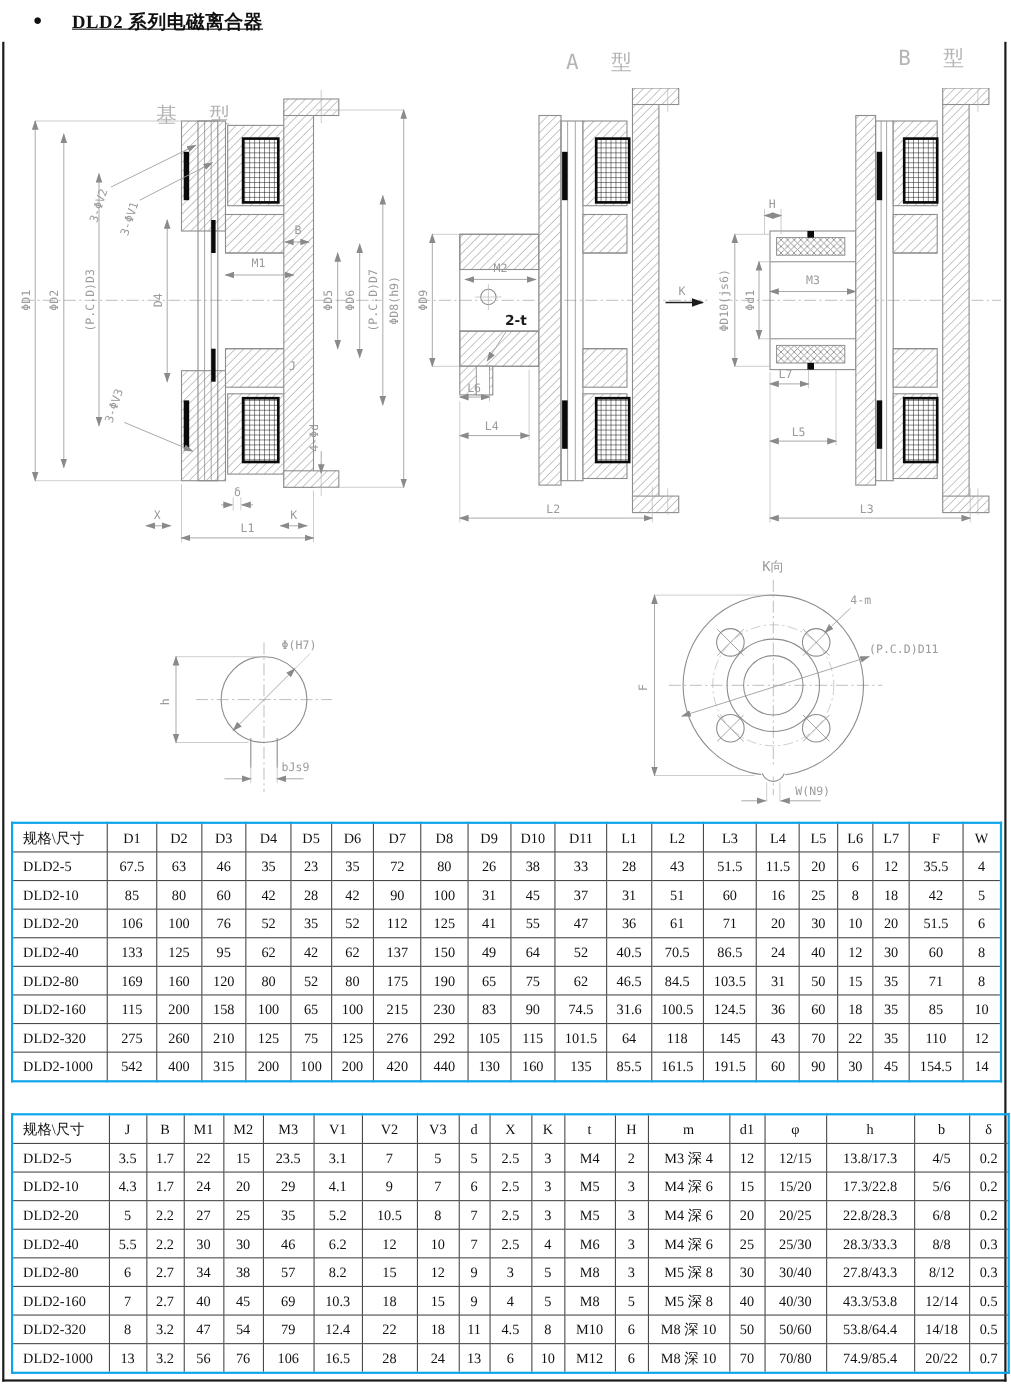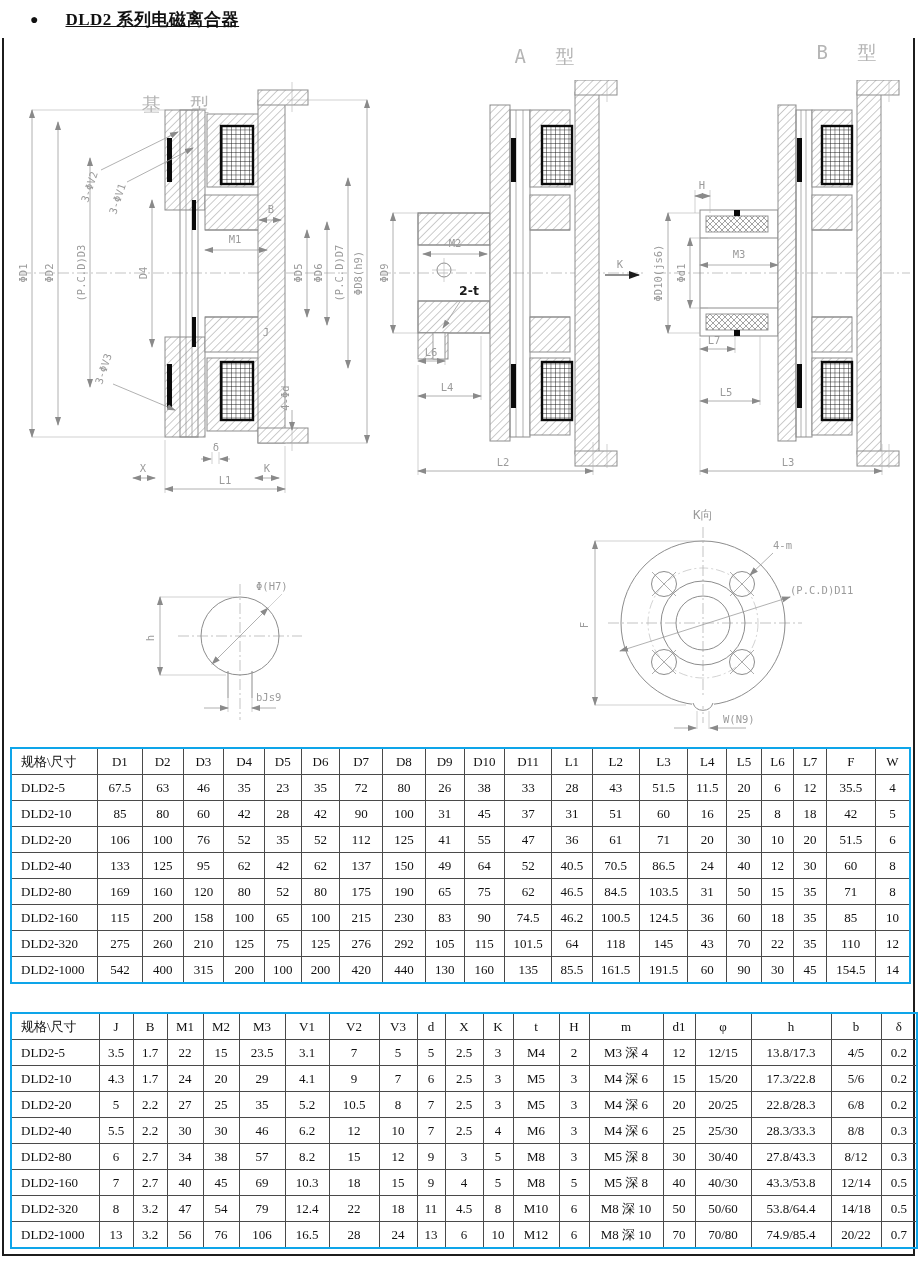--- a/index.html
+++ b/index.html
@@ -540,21 +540,21 @@
         <td>200</td>
         <td>158</td>
         <td>100</td>
         <td>65</td>
         <td>100</td>
         <td>215</td>
         <td>230</td>
         <td>83</td>
         <td>90</td>
         <td>74.5</td>
-        <td>46.2</td>
+        <td>31.6</td>
         <td>100.5</td>
         <td>124.5</td>
         <td>36</td>
         <td>60</td>
         <td>18</td>
         <td>35</td>
         <td>85</td>
         <td>10</td>
       </tr>
       <tr>

